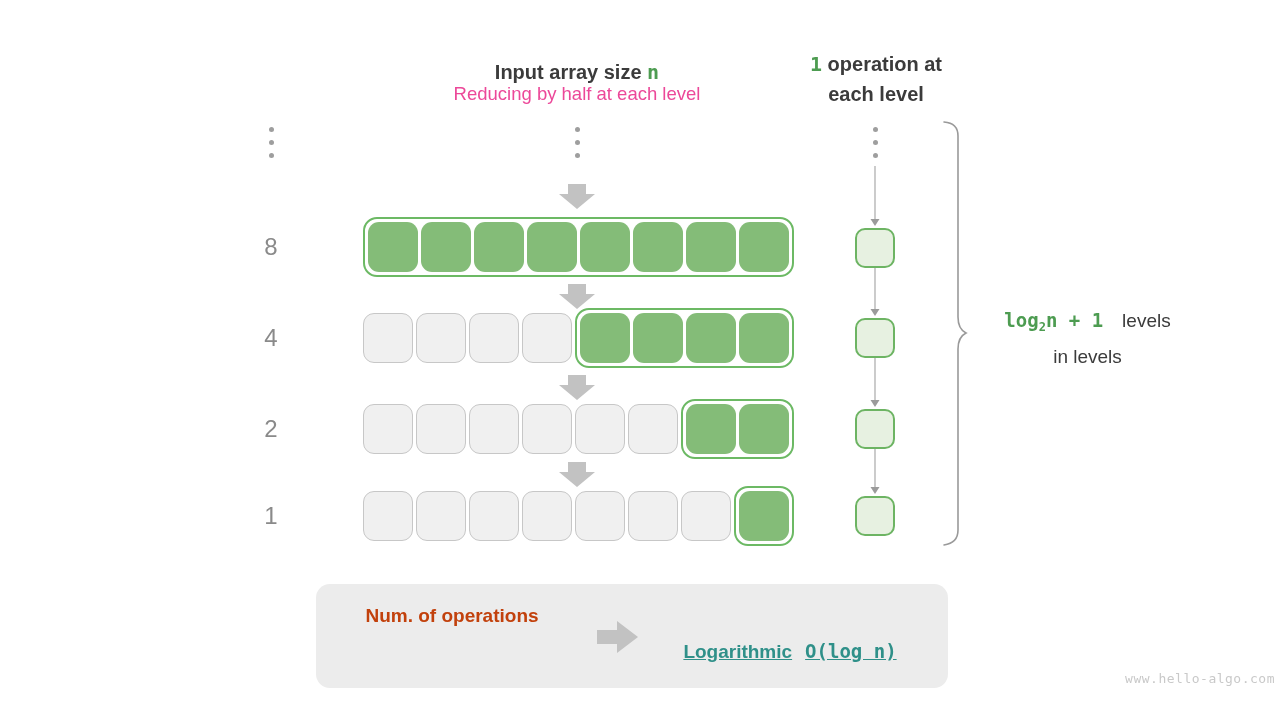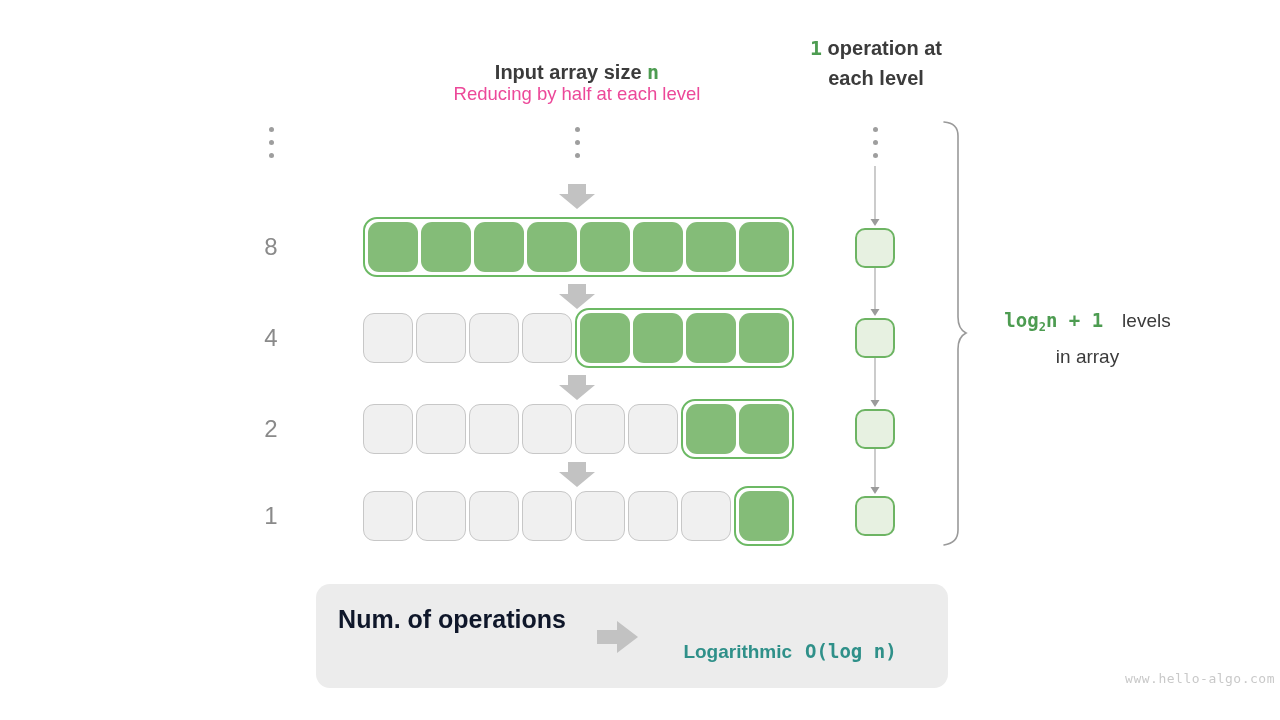--- a/index.html
+++ b/index.html
@@ -2,27 +2,27 @@
 <html><head>
 <meta charset="utf-8">
 <style>
   * { margin:0; padding:0; box-sizing:border-box; }
   html,body { width:1280px; height:720px; background:#ffffff; overflow:hidden; }
   body { font-family:"Liberation Sans", sans-serif; color:#3b3b3b; }
   #stage { position:relative; width:1280px; height:720px; background:#fff; }
 
   .mono { font-family:"DejaVu Sans Mono", monospace; }
   .green { color:#4d9c51; }
-  .teal { color:#2f9089; }
+  .teal { color:#2f9089;text-decoration:underline; }
 
   
   .hdr-left  { position:absolute; left:121px; top:64px;  width:300px; text-align:center; font-size:20px; font-weight:bold; }
   .hdr-mid-1 { position:absolute; left:419px; top:45px;  width:316px; text-align:center; font-size:20px; font-weight:bold;margin-top:15px; }
   .hdr-mid-2 { position:absolute; left:409px; top:83px;  width:336px; text-align:center; font-size:18.5px; color:#ec4899; }
-  .hdr-right { position:absolute; left:776px; top:33px;  width:200px; text-align:center; font-size:20px; font-weight:bold; line-height:30px; }
+  .hdr-right { position:absolute; left:776px; top:49px;  width:200px; text-align:center; font-size:20px; font-weight:bold; line-height:30px; }
 
   
   .vdots { position:absolute; width:6px; top:127px; }
   .vdots .dot { width:5px; height:5px; border-radius:50%; background:#9e9e9e; margin:0 auto 8px auto; }
   .vdots-left { left:268px; } .vdots-mid { left:574px; } .vdots-right { left:872px; }
 
   
   .row-label { position:absolute; left:241px; width:60px; text-align:center; font-size:24px; color:#8a8a8a; }
 
   
@@ -37,21 +37,21 @@
 
   
   .brace-label { position:absolute; left:980px; top:305px; width:215px; text-align:center; font-size:19px; line-height:30px; }
   .brace-label .formula { font-weight:bold; font-size:19px; }
   .brace-label .suffix { margin-left:19px; }
 
   sub.s2 { font-size:12px; vertical-align:-4px; }
 
   
   .summary-box { position:absolute; left:316px; top:584px; width:632px; height:104px; background:#ececec; border-radius:14px; }
-  .sum-title { position:absolute; top:21px; font-size:25px; font-weight:bold; text-align:center; color:#0f172a; }
+  .sum-title { position:absolute; top:21px; font-size:19px; font-weight:bold; text-align:center; color:#c2410c; }
   .sum-formula { position:absolute; top:56px; font-size:19px; font-weight:bold; text-align:center; }
   .sum-left { left:16px; width:240px; }
   .sum-right { left:344px; width:260px; }
   .big-o { margin-left:13px; }
 
   
   .watermark { position:absolute; left:1035px; top:671px; width:240px; text-align:right;
                font-family:"DejaVu Sans Mono", monospace; font-size:13px; color:#c9c9c9; letter-spacing:0.5px; }
 
   
@@ -140,21 +140,21 @@
       </div>
     </div>
 
   <div class="op-square" style="top:228px;"></div>
   <div class="op-square" style="top:318px;"></div>
   <div class="op-square" style="top:409px;"></div>
   <div class="op-square" style="top:496px;"></div>
 
   <div class="brace-label">
     <span class="formula mono green"><span>log</span><sub class="s2">2</sub><span>n + 1</span></span><span class="suffix">levels</span><br>
-    <span>in array</span>
+    <span>in levels</span>
   </div>
 
   <div class="summary-box">
     <div class="sum-title sum-left">Num. of operations</div>
     <div class="sum-formula sum-right teal"><span>Logarithmic</span><span class="mono big-o">O(log n)</span></div>
   </div>
 
   <div class="watermark">www.hello-algo.com</div>
 
   <svg id="overlay" viewBox="0 0 1280 720" xmlns="http://www.w3.org/2000/svg">

